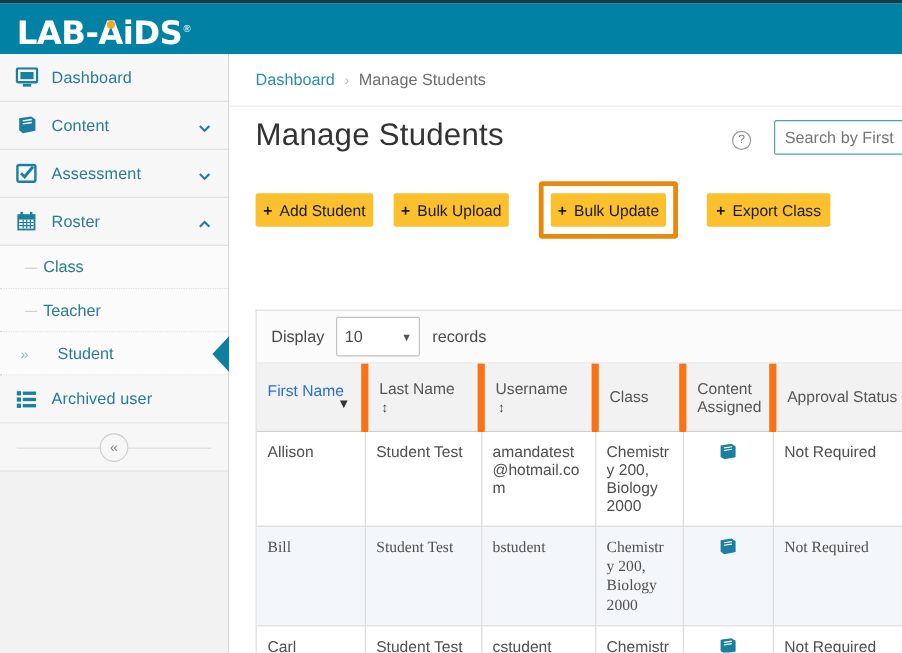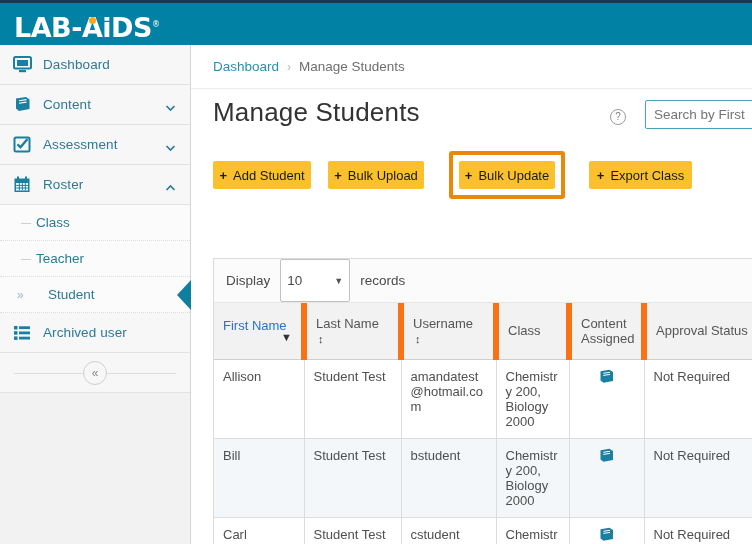--- a/index.html
+++ b/index.html
@@ -147,21 +147,21 @@
   .table-panel {
     position: absolute; left: 22px; top: 213px; right: -60px; bottom: 0;
     background: #ffffff; border-left: 1px solid #dcdcdc; border-top: 1px solid #dcdcdc;
   }
   .display-bar {
     height: 44px; display: flex; align-items: center; padding-left: 12px;
     background: #fbfbfb; font-size: 13.5px; color: #4a4a4a;
     border-bottom: 1px solid #e6e6e6;
   }
   .display-bar .sel {
-    margin: 0 10px; width: 70px; height: 43px;
+    margin: 0 10px; width: 70px; height: 33px;
     border: 1px solid #c2c2c2; background: #fff; border-radius: 2px;
     font-size: 13.5px; color: #4a4a4a; padding: 0 6px;
     font-family: "Liberation Sans", sans-serif;
     display: flex; align-items: center; justify-content: space-between; cursor: pointer;
   }
   .display-bar .sel .cv { font-size: 9px; color: #555; }
 
   table.grid { border-collapse: collapse; width: 600px; table-layout: fixed; }
   table.grid th {
     background: #f2f2f2; border-right: 6px solid #f97316; border-bottom: 1px solid #cfcfcf;
@@ -170,21 +170,21 @@
     cursor: pointer;
   }
   table.grid th.sorted { color: #2a6fd4; }
   table.grid th .sortmark { color: #444; font-size: 11px; margin-left: 2px; }
   table.grid th.sorted .sortmark { color: #333; display: block; text-align: right; margin-top: -2px; }
   table.grid td {
     border-right: 1px solid #dcdcdc; border-bottom: 1px solid #dcdcdc;
     font-size: 13px; color: #4f4f4f; padding: 9px 9px;
     vertical-align: top; word-wrap: break-word; overflow-wrap: break-word;
   }
-  table.grid tr.alt td { background: #f4f7f9; }
+  table.grid tr.alt td { background: #f4f7f9; font-family: Liberation Serif, serif; }
   td.center { text-align: center; }
   .book-ico { display: inline-block; cursor: pointer; }
 </style>
 </head>
 <body>
 
 <div id="app">
 
   <div class="topstrip"></div>
 

